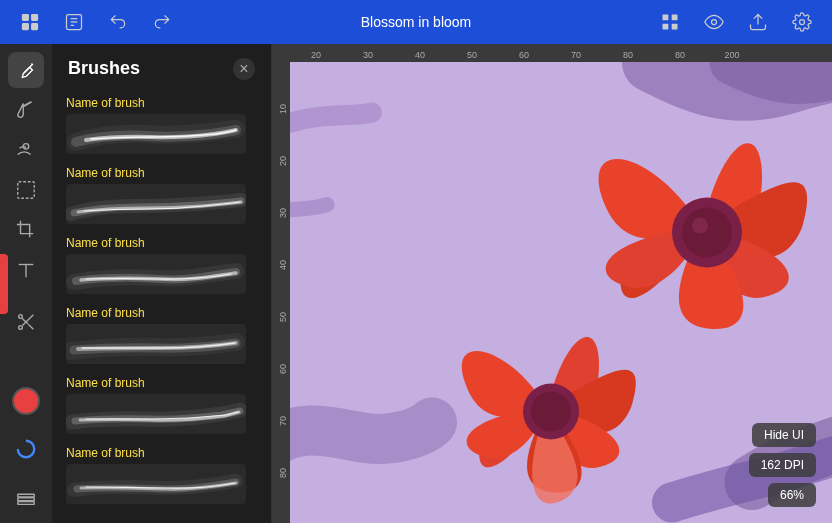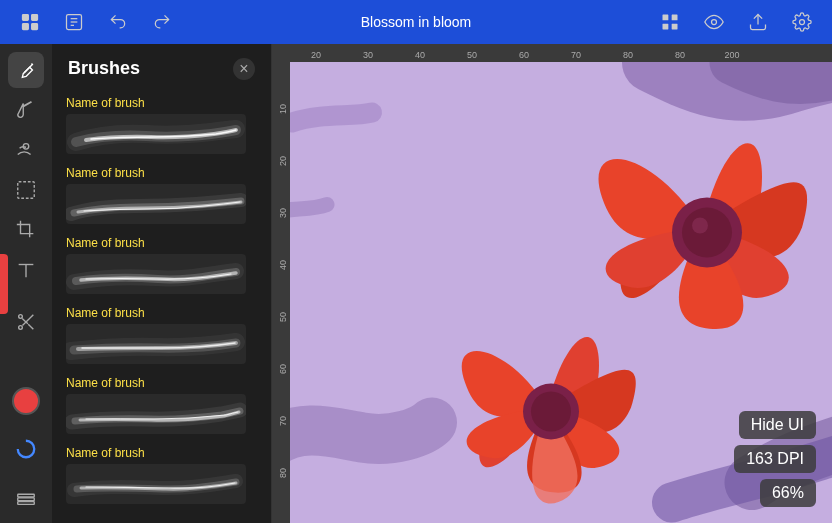--- a/index.html
+++ b/index.html
@@ -239,21 +239,21 @@
       bottom: 16px;
       right: 16px;
       display: flex;
       flex-direction: column;
       gap: 6px;
       align-items: flex-end;
     }
     .info-badge {
       background: rgba(60,60,60,0.85);
       color: #ffffff;
-      font-size: 16px;
+      font-size: 12px;
       padding: 5px 12px;
       border-radius: 6px;
       white-space: nowrap;
     }
 
     
     .ruler-left {
       position: absolute;
       top: 18px;
       left: 0;
@@ -583,18 +583,18 @@
           <circle cx="4" cy="4" r="20" fill="#6b1a38"></circle>
         </g>
 
         <path d="M20 60 C50 50 80 55 100 50" stroke="#9070b8" stroke-width="20" fill="none" stroke-linecap="round" opacity="0.4"></path>
         <path d="M0 150 C20 145 40 148 55 142" stroke="#8060a8" stroke-width="15" fill="none" stroke-linecap="round" opacity="0.35"></path>
       </svg>
 
       
       <div class="info-badges">
         <div class="info-badge">Hide UI</div>
-        <div class="info-badge">163 DPI</div>
+        <div class="info-badge">162 DPI</div>
         <div class="info-badge">66%</div>
       </div>
     </div>
   </div>
 </div>
 
 </body></html>

